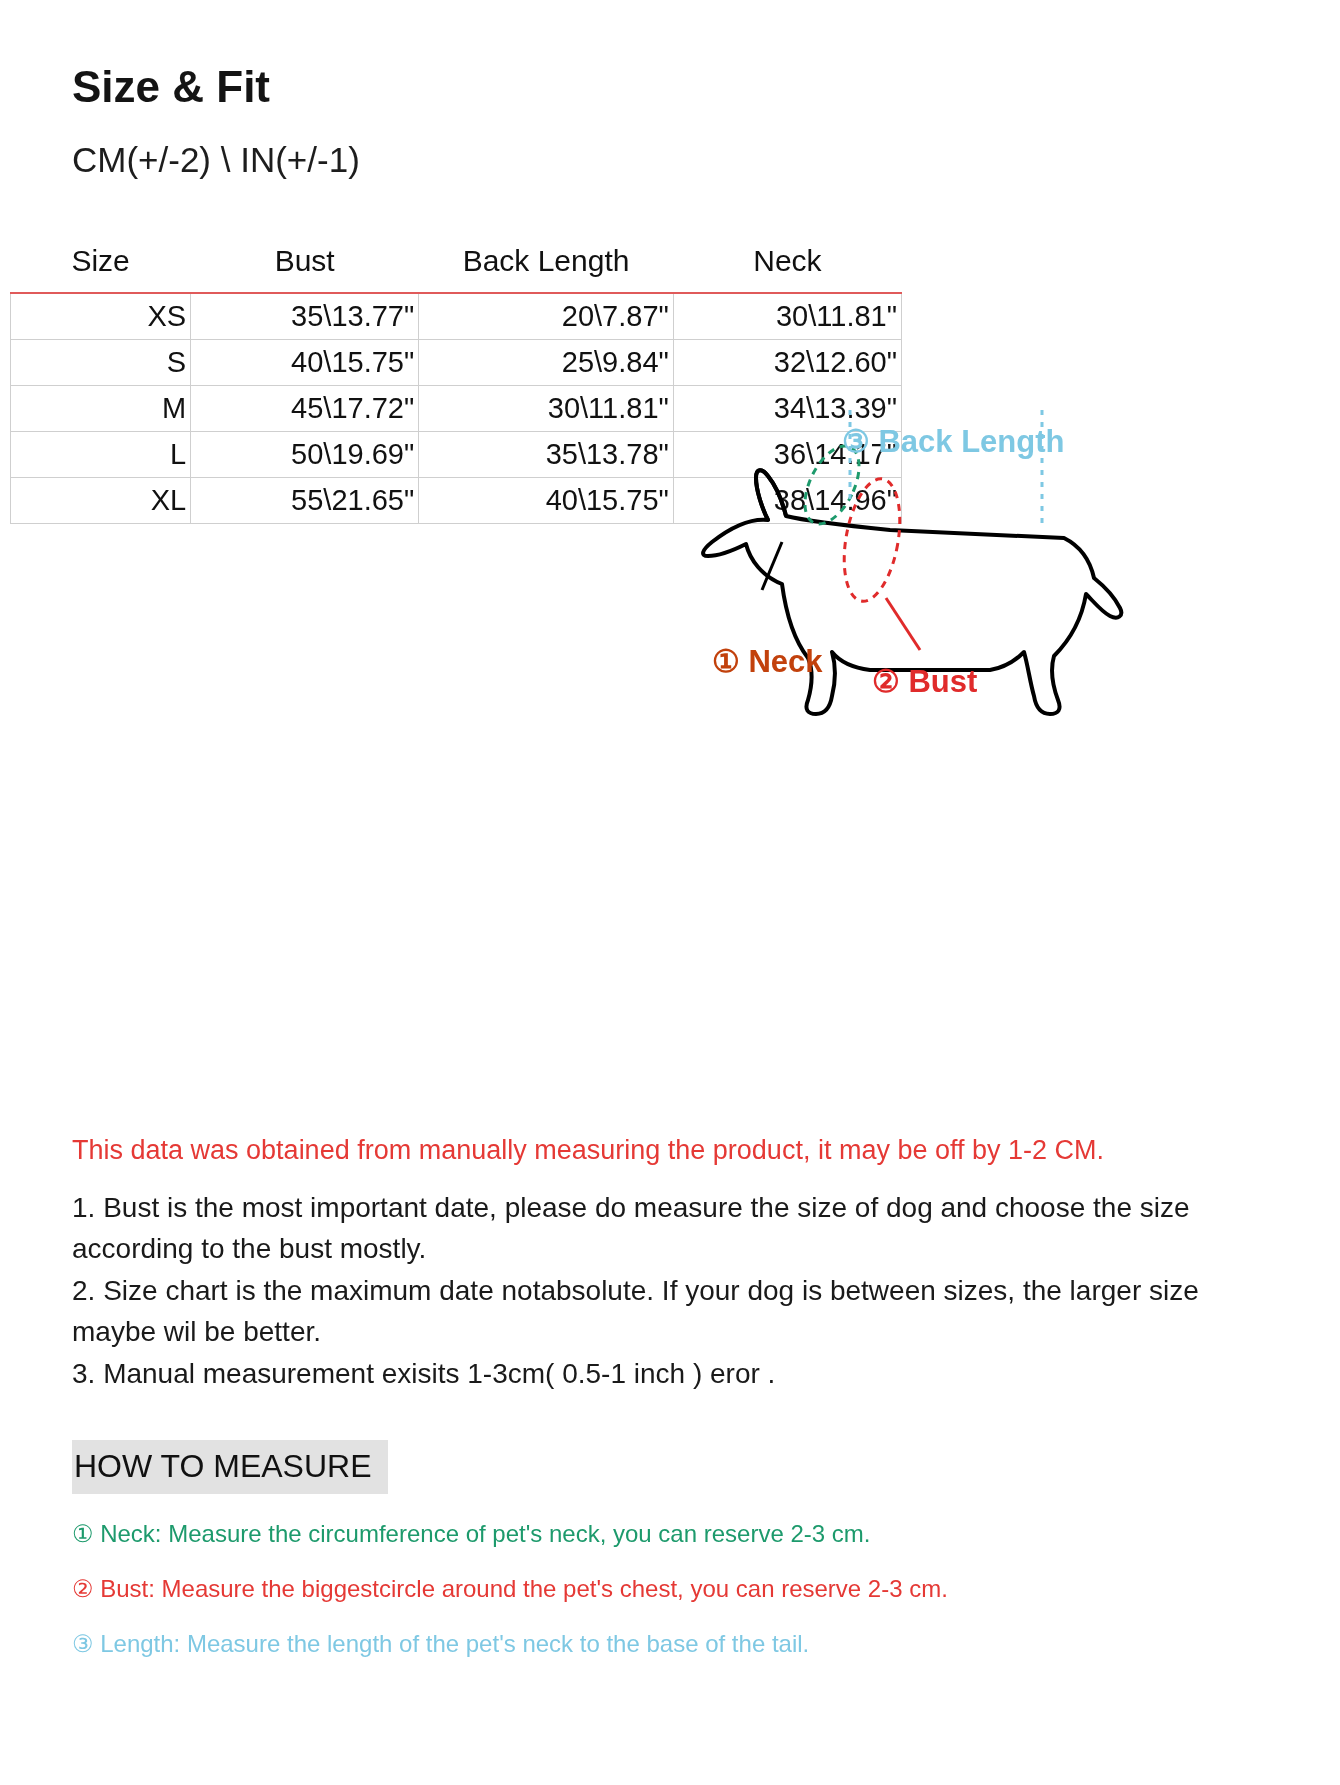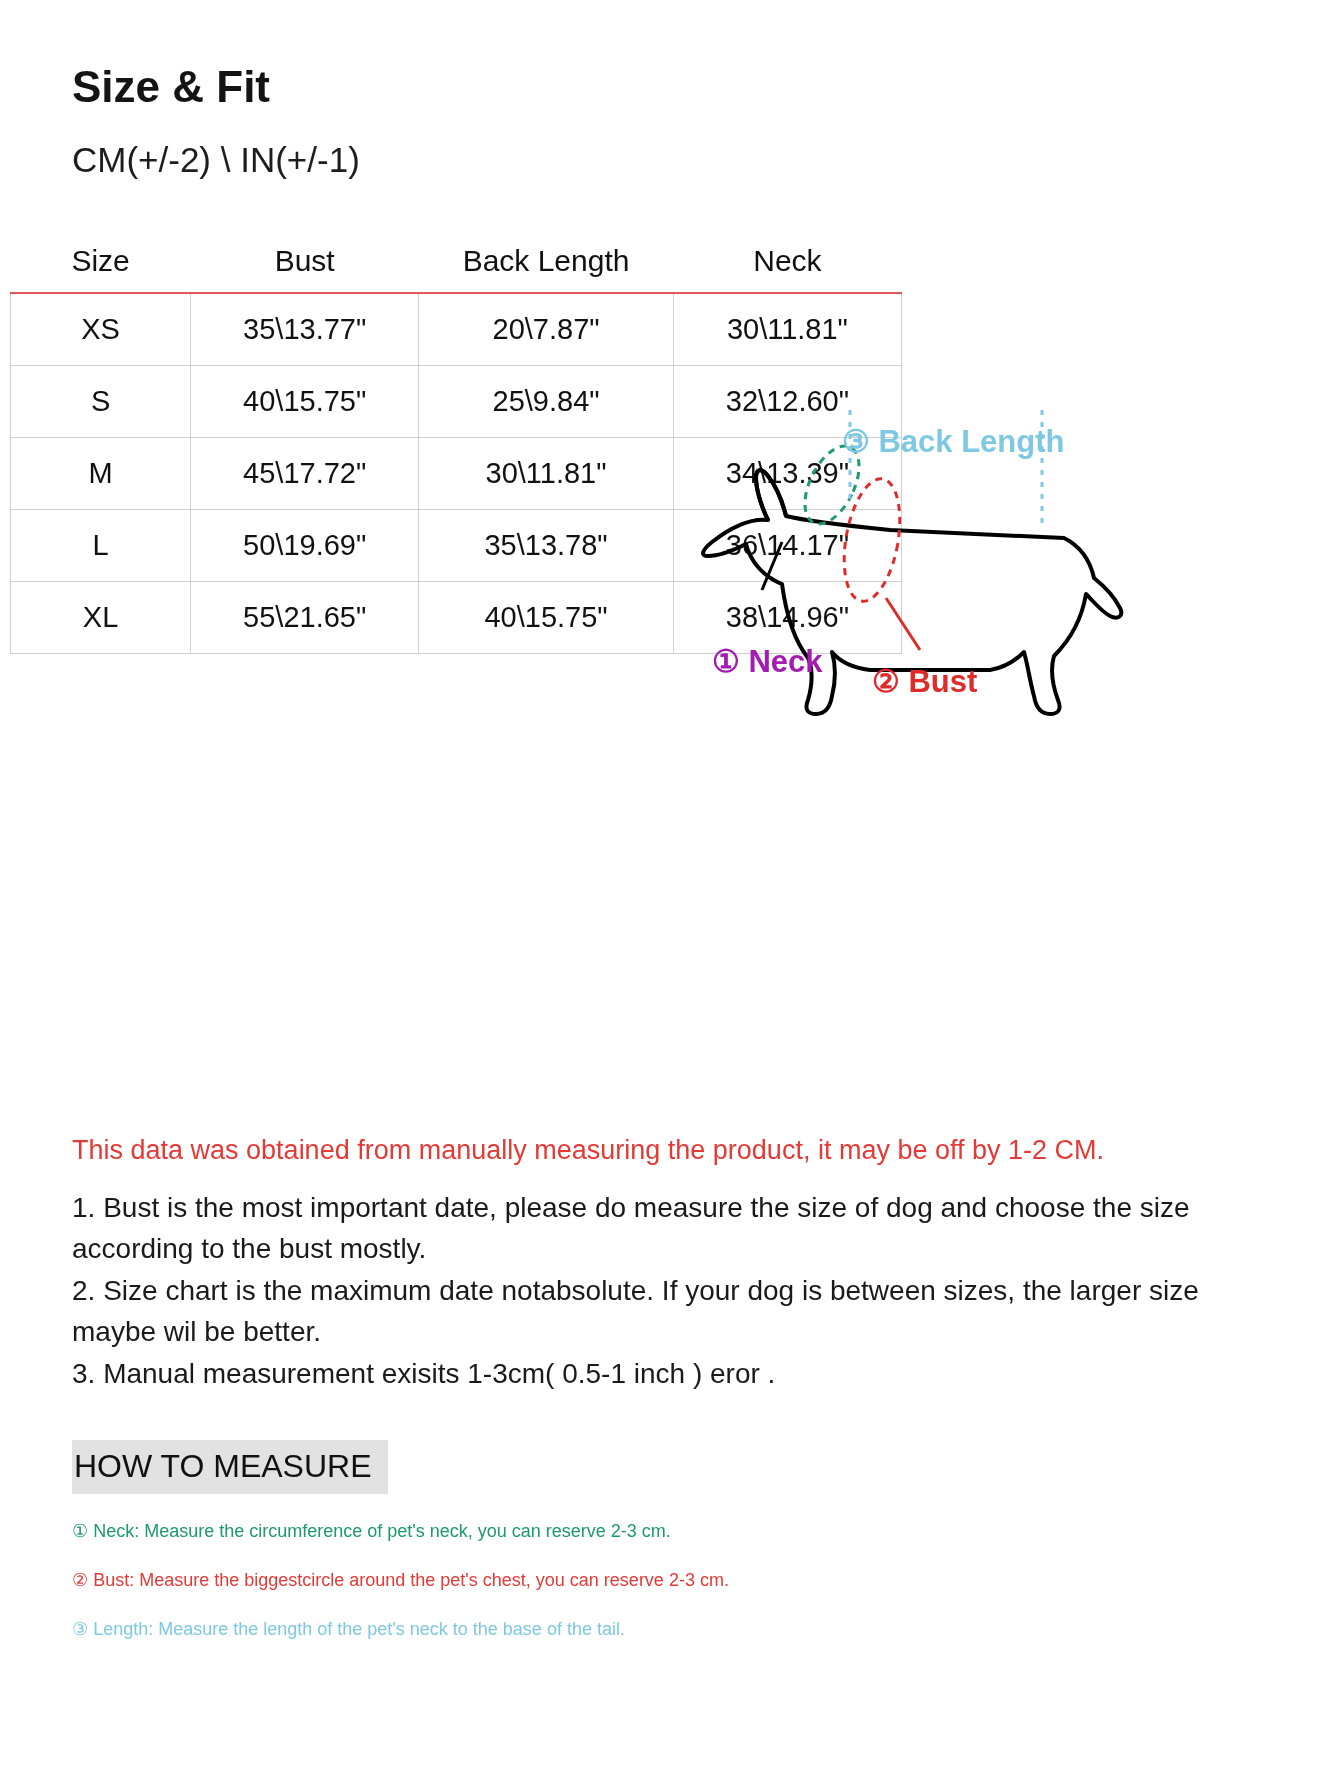--- a/index.html
+++ b/index.html
@@ -75,22 +75,22 @@
   }
   .size-table thead tr {
     border-bottom: 2px solid #e05a5a;
   }
   .size-table thead th:first-child { width: 150px; }
   .size-table thead th:nth-child(2) { width: 190px; }
   .size-table thead th:nth-child(3) { width: 212px; }
   .size-table thead th:nth-child(4) { width: 190px; }
   .size-table td {
     border: 1px solid #cfcfcf;
-    text-align: center;
-    padding: 19px 4px;
+    text-align: right;
+    padding: 6px 4px;
     font-size: 29px;
     color: #111;
     white-space: nowrap;
   }
   .size-table tbody tr td:first-child { border-left: 1px solid #cfcfcf; }
 
   
   .diagram {
     position: absolute;
     left: 690px;
@@ -98,21 +98,21 @@
     width: 470px;
     height: 360px;
   }
   .diagram svg { display: block; }
   .lbl {
     position: absolute;
     font-size: 31px;
     font-weight: bold;
     white-space: nowrap;
   }
-  .lbl-neck { left: 22px; top: 253px; color: #a21caf; }
+  .lbl-neck { left: 22px; top: 253px; color: #c2410c; }
   .lbl-bust { left: 182px; top: 273px; color: #e02b2b; }
   .lbl-back { left: 152px; top: 33px; color: #7ec8e3; }
 
   
   .note-red {
     position: absolute;
     left: 72px;
     top: 1135px;
     font-size: 27px;
     color: #e53935;
@@ -139,21 +139,21 @@
     font-size: 32px;
     padding: 10px 16px 12px 2px;
     line-height: 1;
     white-space: nowrap;
   }
   .measure-list {
     position: absolute;
     left: 72px;
     top: 1520px;
     width: 1150px;
-    font-size: 18px;
+    font-size: 24px;
   }
   .measure-item {
     margin-bottom: 27px;
     white-space: nowrap;
   }
   .m1 { color: #1d9a6c; }
   .m2 { color: #e53935; }
   .m3 { color: #7ec8e3; }
 </style>
 </head>

